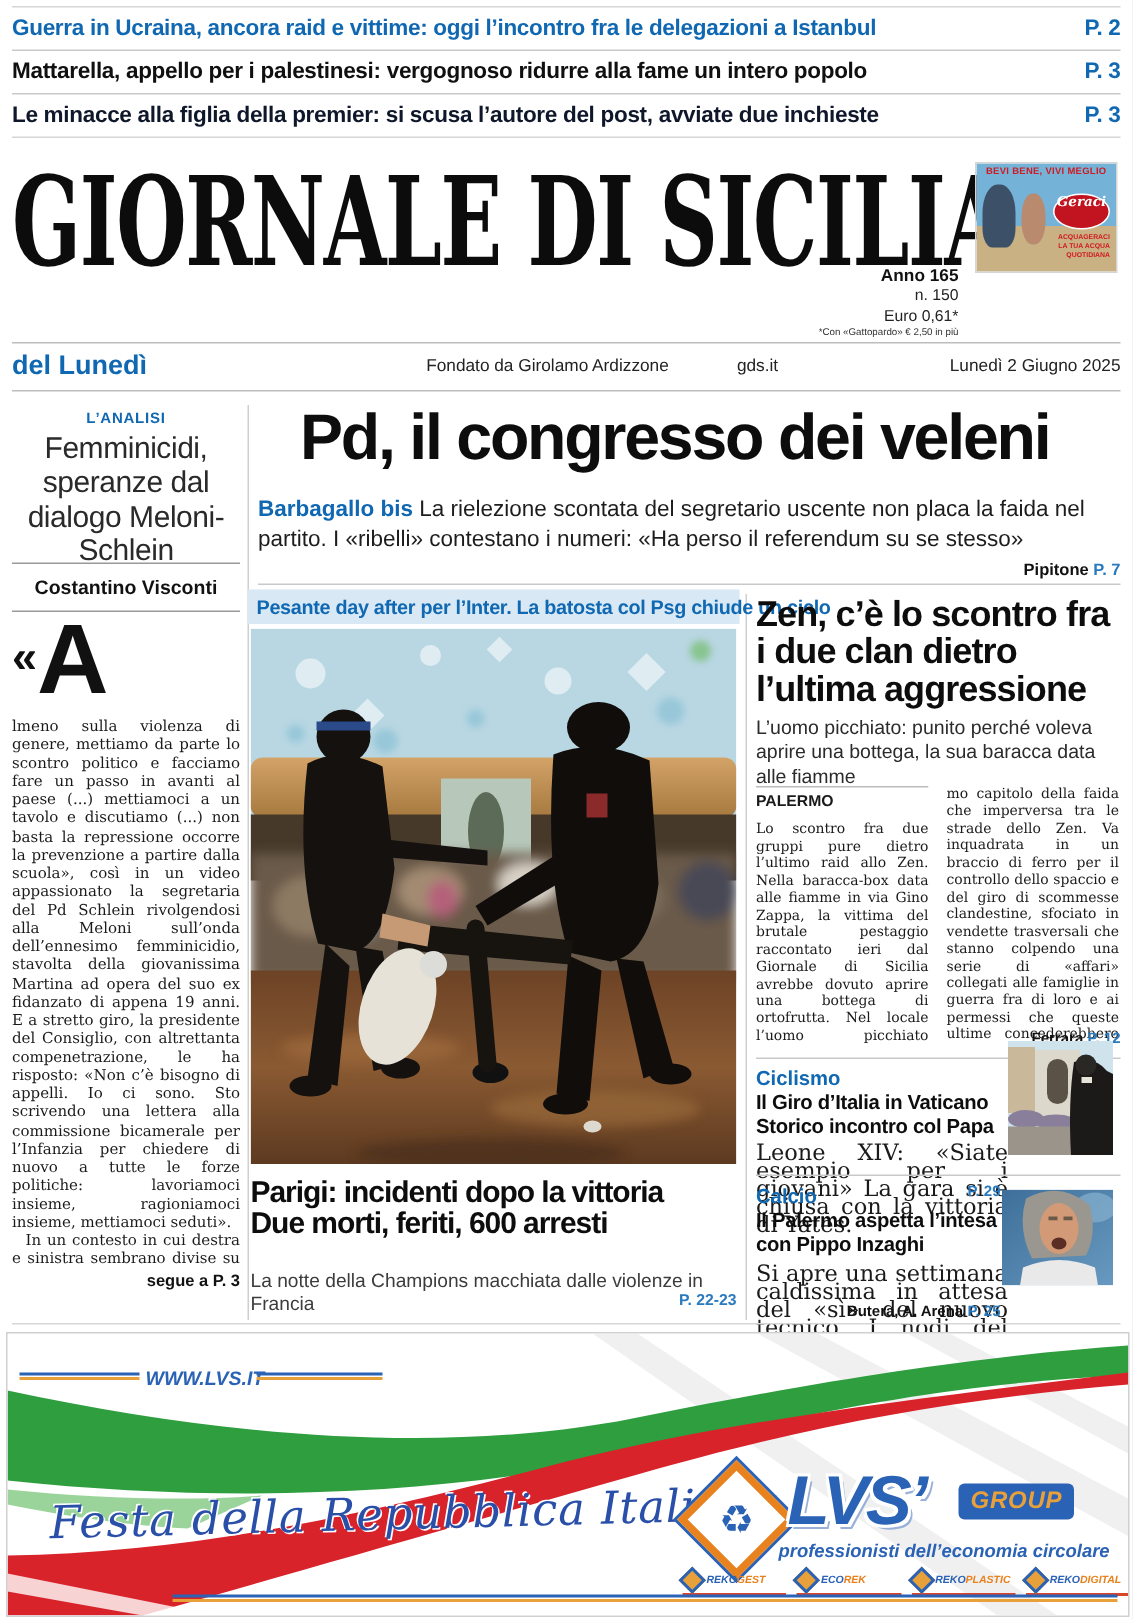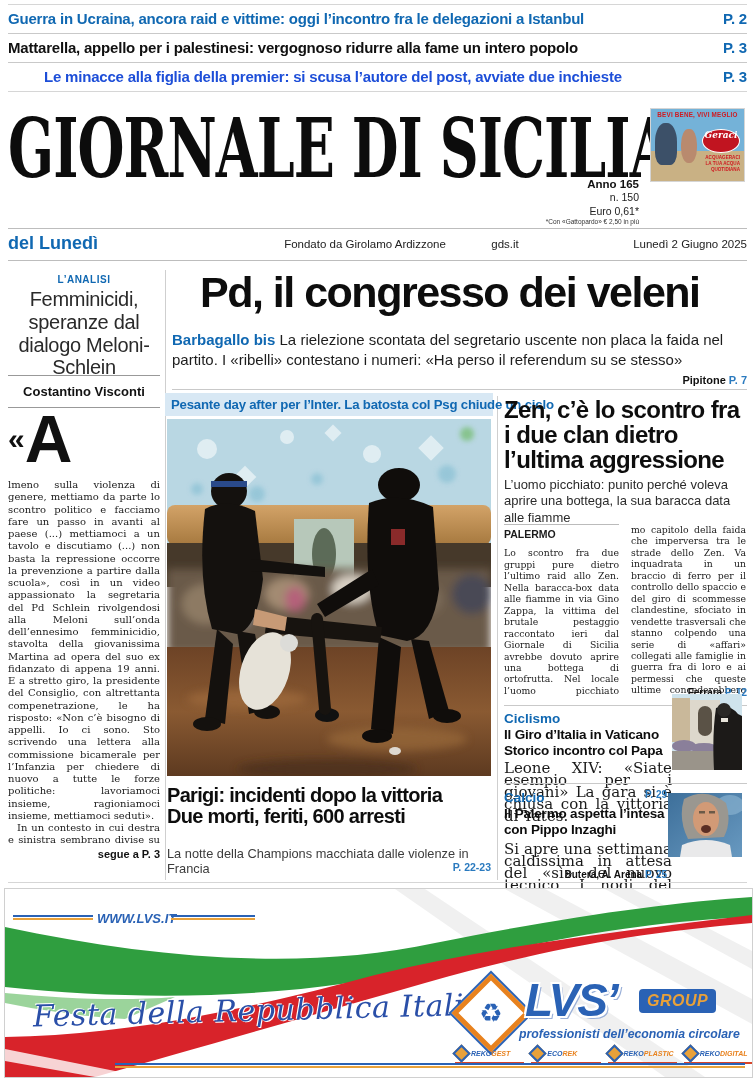--- a/index.html
+++ b/index.html
@@ -5,21 +5,21 @@
   html,body{margin:0;padding:0;background:#e9e9e9;}
   #page{position:relative;width:755px;height:1080px;background:#ffffff;margin:0 auto;
         font-family:"Liberation Sans",sans-serif;overflow:hidden;color:#111;}
   .hr{position:absolute;height:1px;background:#c9c9c9;}
   .vr{position:absolute;width:1px;background:#cfcfcf;}
   
   .strip-row{position:absolute;left:8px;width:739px;display:flex;justify-content:space-between;
              font-weight:bold;font-size:15px;letter-spacing:-0.2px;}
   .strip-row .pg{color:#1068b2;white-space:nowrap;margin-left:10px;}
   .blue{color:#1068b2;}
-  .muted{color:#1d4ed8;margin-left:36px;}
+  .muted{color:#0f172a;}
   
   .masthead{position:absolute;left:8px;top:100px;font-family:"DejaVu Serif",serif;font-weight:700;
             font-size:58px;letter-spacing:-1px;transform:scale(0.93,1.42);transform-origin:left top;
             white-space:nowrap;color:#0c0c0c;}
   .anno-block{position:absolute;right:116px;top:177px;width:140px;text-align:right;line-height:1.25;}
   .anno-block .b{font-weight:bold;font-size:11.5px;}
   .anno-block .r{font-size:10.5px;color:#222;}
   .anno-note{position:absolute;right:116px;top:218px;font-size:6.5px;color:#333;width:160px;text-align:right;}
   
   .geraci{position:absolute;left:650px;top:108px;width:93px;height:72px;overflow:hidden;

